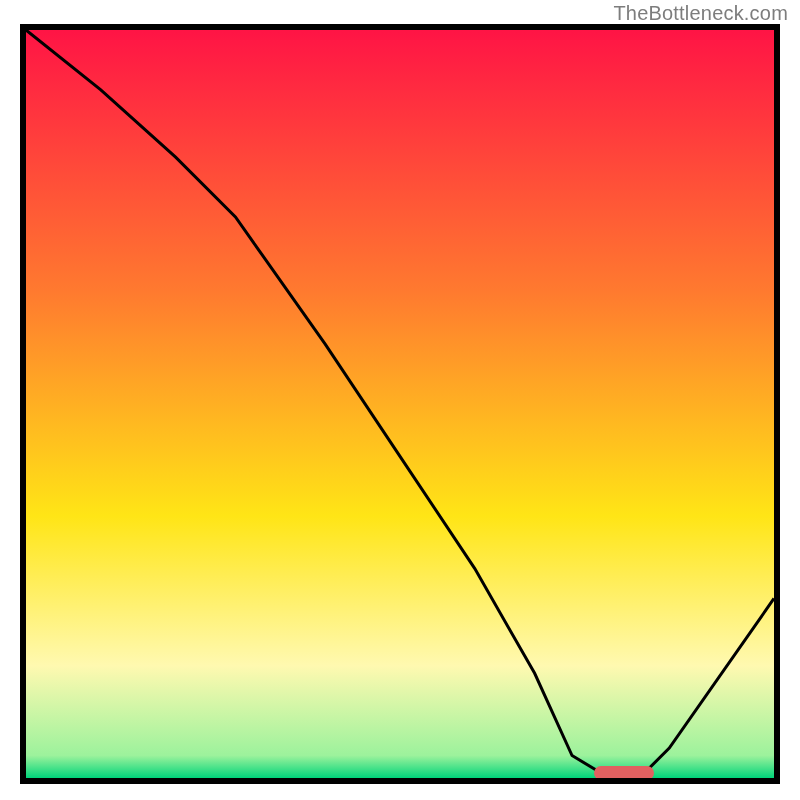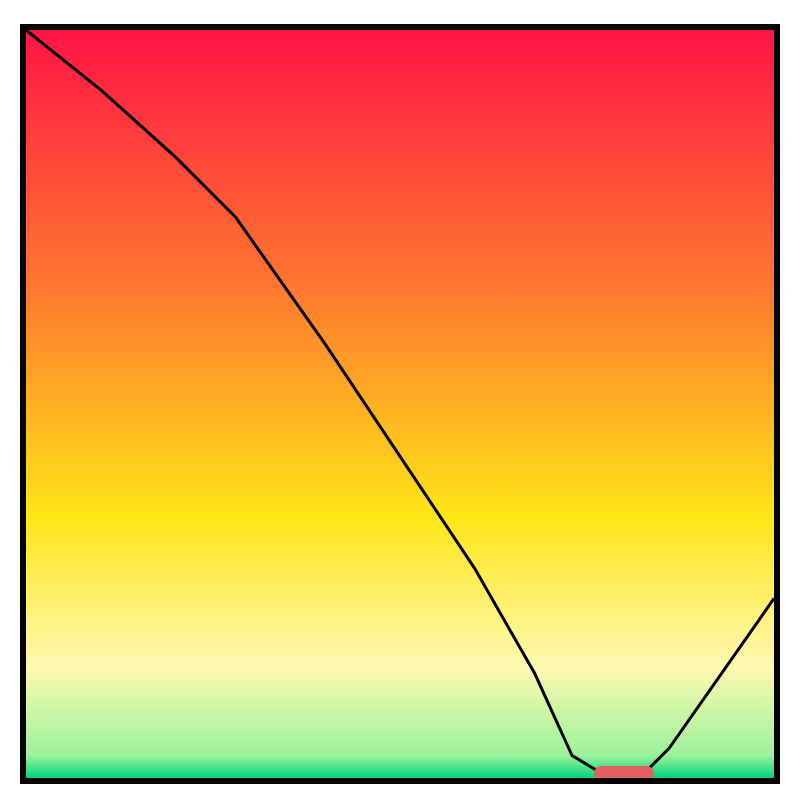--- a/index.html
+++ b/index.html
@@ -50,20 +50,21 @@
     font-size: 20px;
     font-weight: 500;
     letter-spacing: 0.2px;
   }
 </style>
 </head>
 <body>
 
 <div class="container">
 
+  <div class="watermark">TheBottleneck.com</div>
 
   <div class="chart-frame">
 
     <svg class="gradient-bg" viewBox="0 0 100 100" preserveAspectRatio="none">
       <defs>
         <linearGradient id="bgGrad" x1="0" y1="0" x2="0" y2="1">
             <stop offset="0%" stop-color="#ff1445"></stop>
             <stop offset="35%" stop-color="#ff7a2f"></stop>
             <stop offset="65%" stop-color="#ffe516"></stop>
             <stop offset="85%" stop-color="#fff9b0"></stop>

